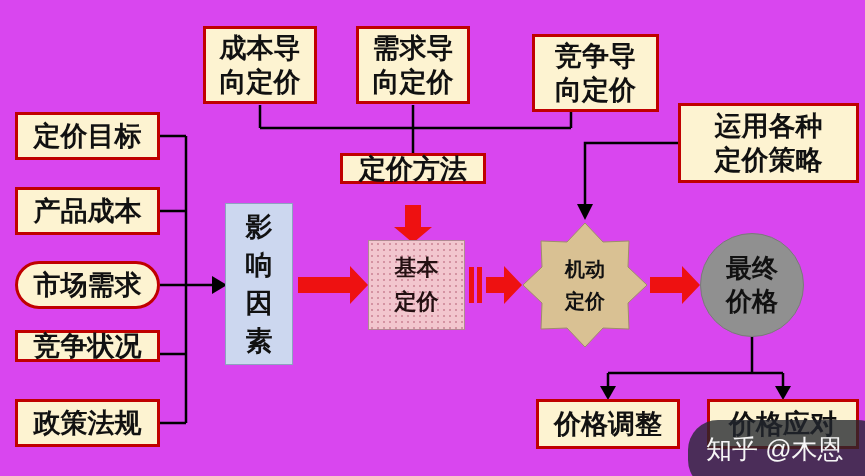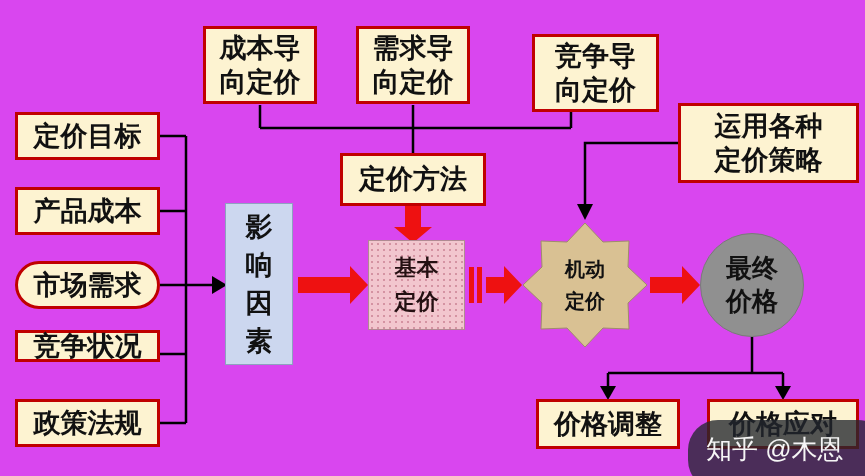--- a/index.html
+++ b/index.html
@@ -71,21 +71,21 @@
     <polygon points="585,223 603,242 629,241 628,267 647,285 628,303 629,329 603,328 585,347 567,328 541,329 542,303 523,285 542,267 541,241 567,242" fill="#d9c193" stroke="#9f8e6a" stroke-width="1"></polygon>
   </svg>
 
   <div class="box cream" style="left:203px;top:26px;width:114px;height:78px;">成本导
 向定价</div>
   <div class="box cream" style="left:356px;top:26px;width:114px;height:78px;">需求导
 向定价</div>
   <div class="box cream" style="left:514px;top:34px;width:127px;height:78px;margin-left:18px;">竞争导
 向定价</div>
 
-  <div class="box cream" style="left:340px;top:153px;width:146px;height:53px;">定价方法</div>
+  <div class="box cream" style="left:340px;top:153px;width:146px;height:31px;">定价方法</div>
 
   <div class="box cream" style="left:15px;top:112px;width:145px;height:48px;">定价目标</div>
   <div class="box cream" style="left:15px;top:187px;width:145px;height:48px;">产品成本</div>
   <div class="box cream" style="left:15px;top:261px;width:145px;height:48px;border-radius:24px;">市场需求</div>
   <div class="box cream" style="left:15px;top:330px;width:145px;height:32px;">竞争状况</div>
   <div class="box cream" style="left:15px;top:399px;width:145px;height:48px;text-align:center;">政策法规</div>
 
   <div class="box panel-influence" style="left:225px;top:203px;width:68px;height:162px;">影
 响
 因

